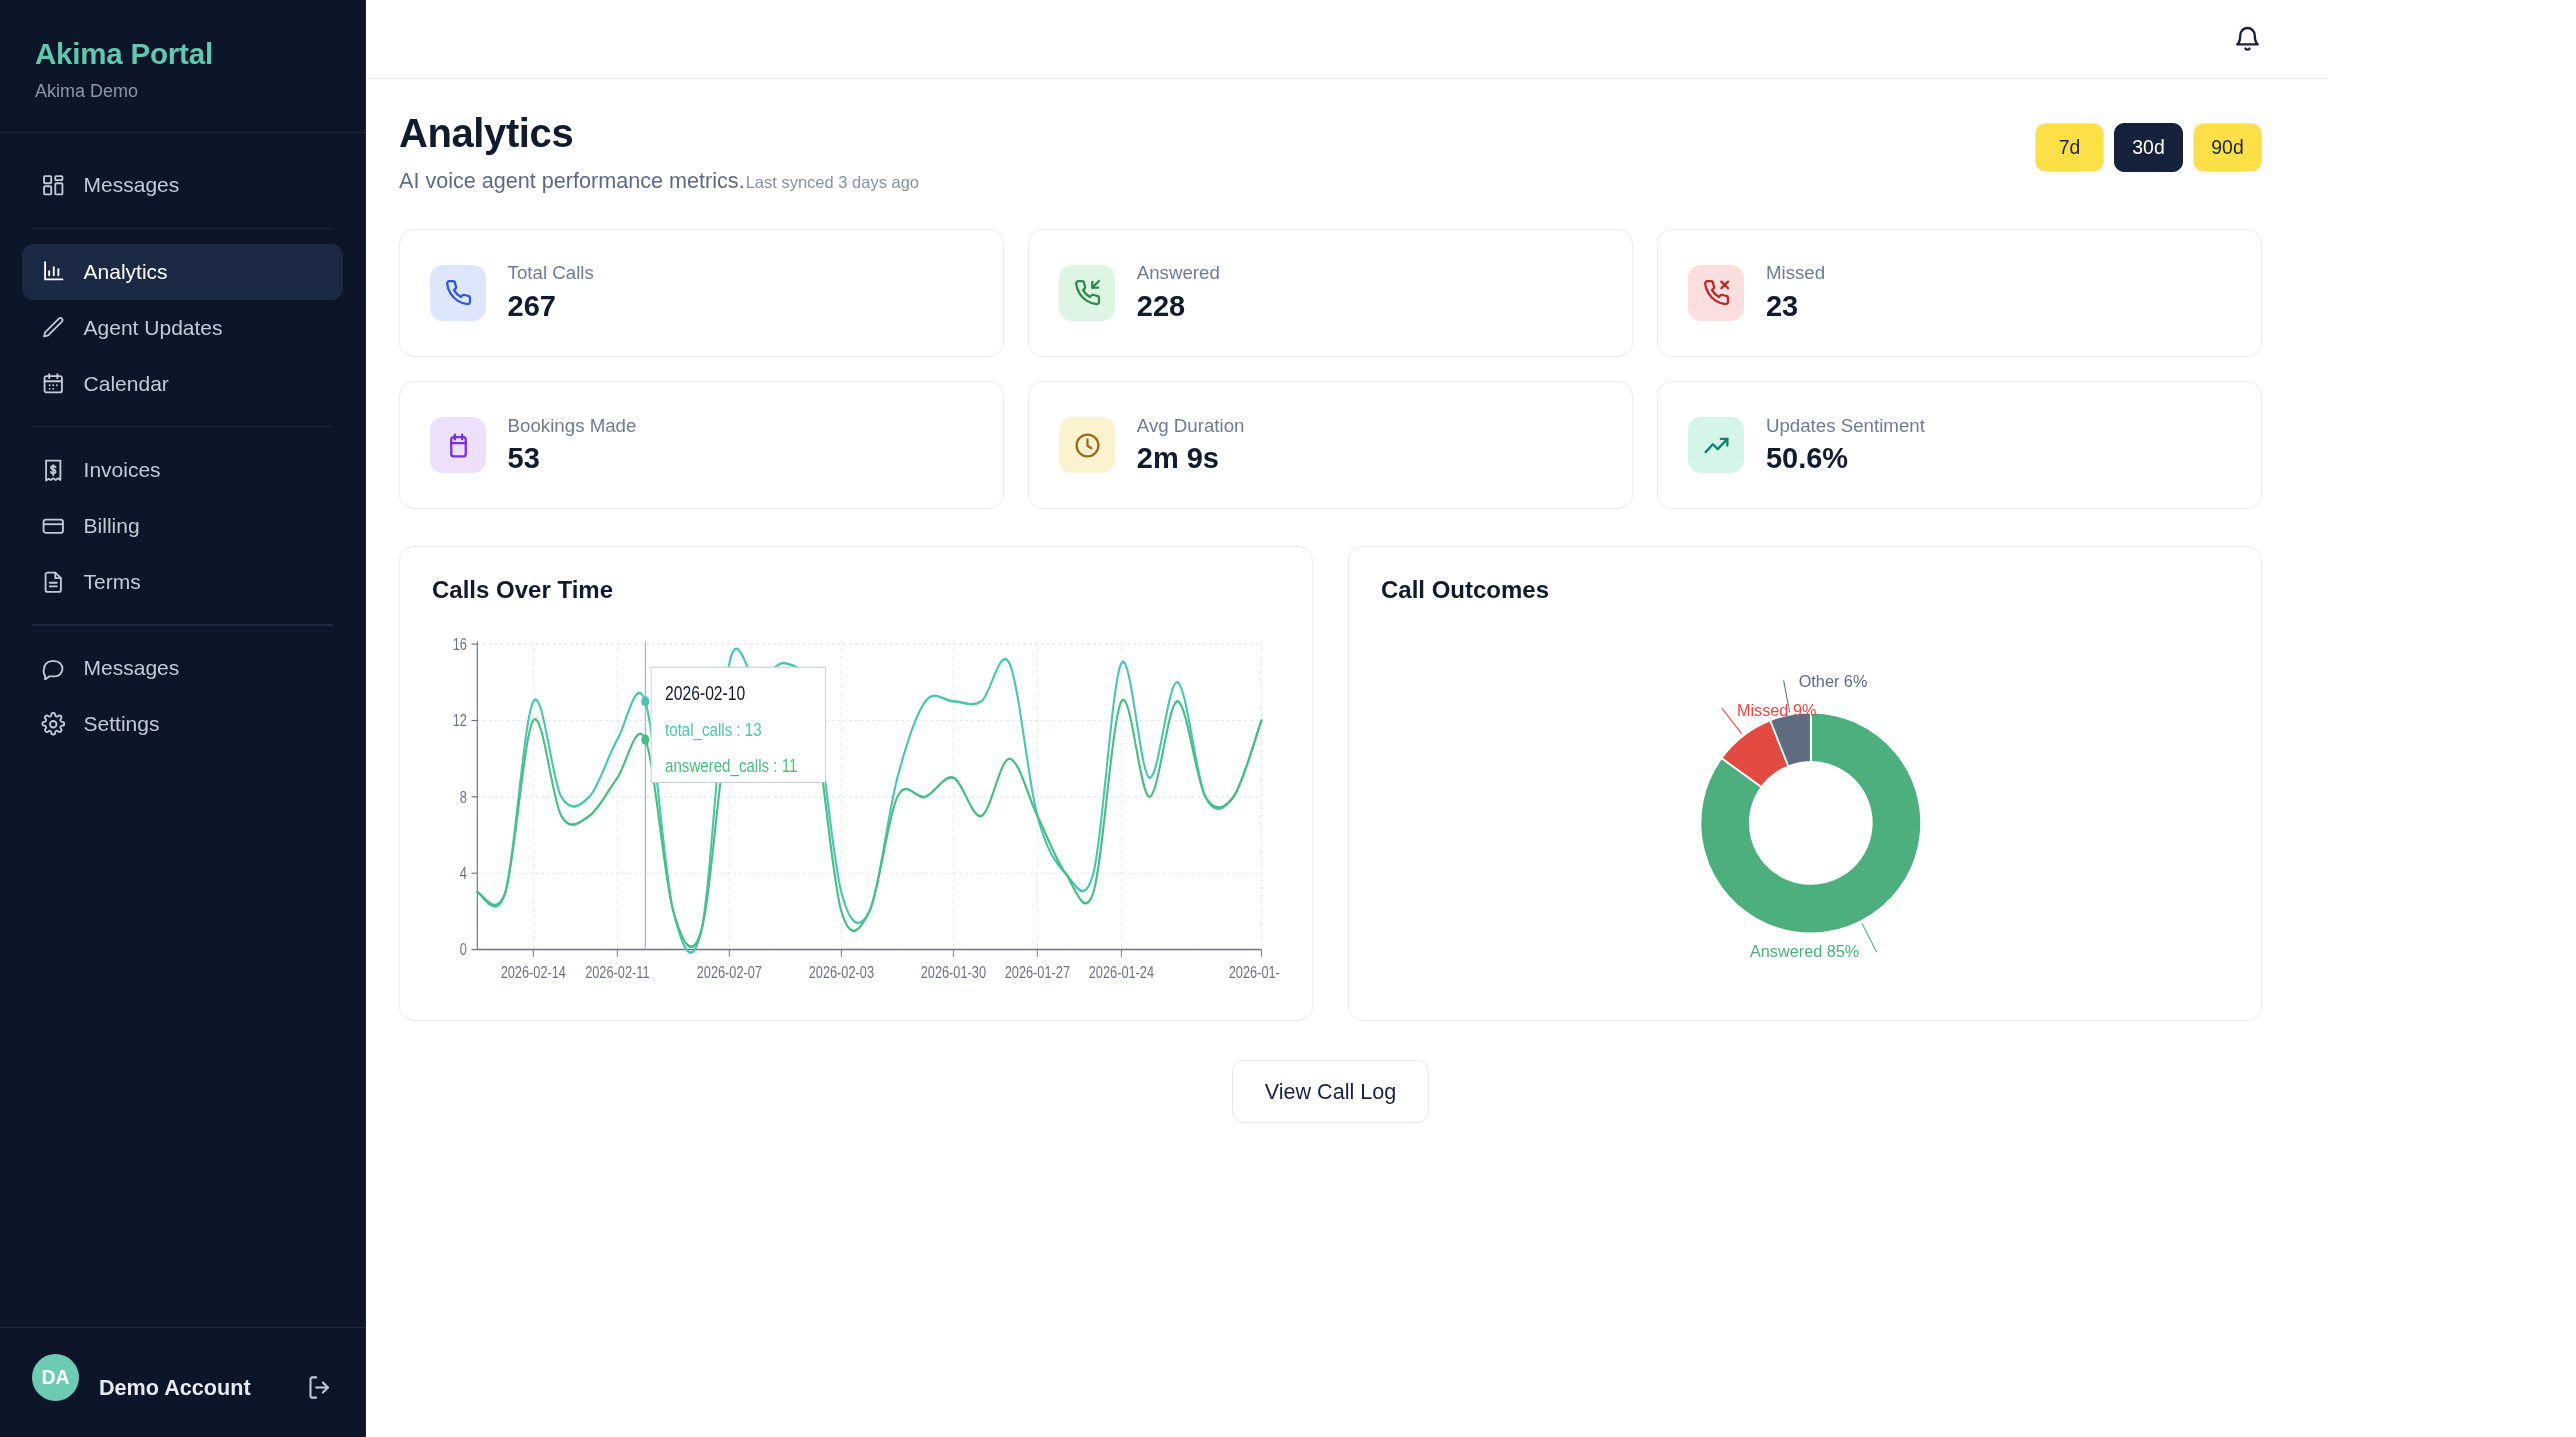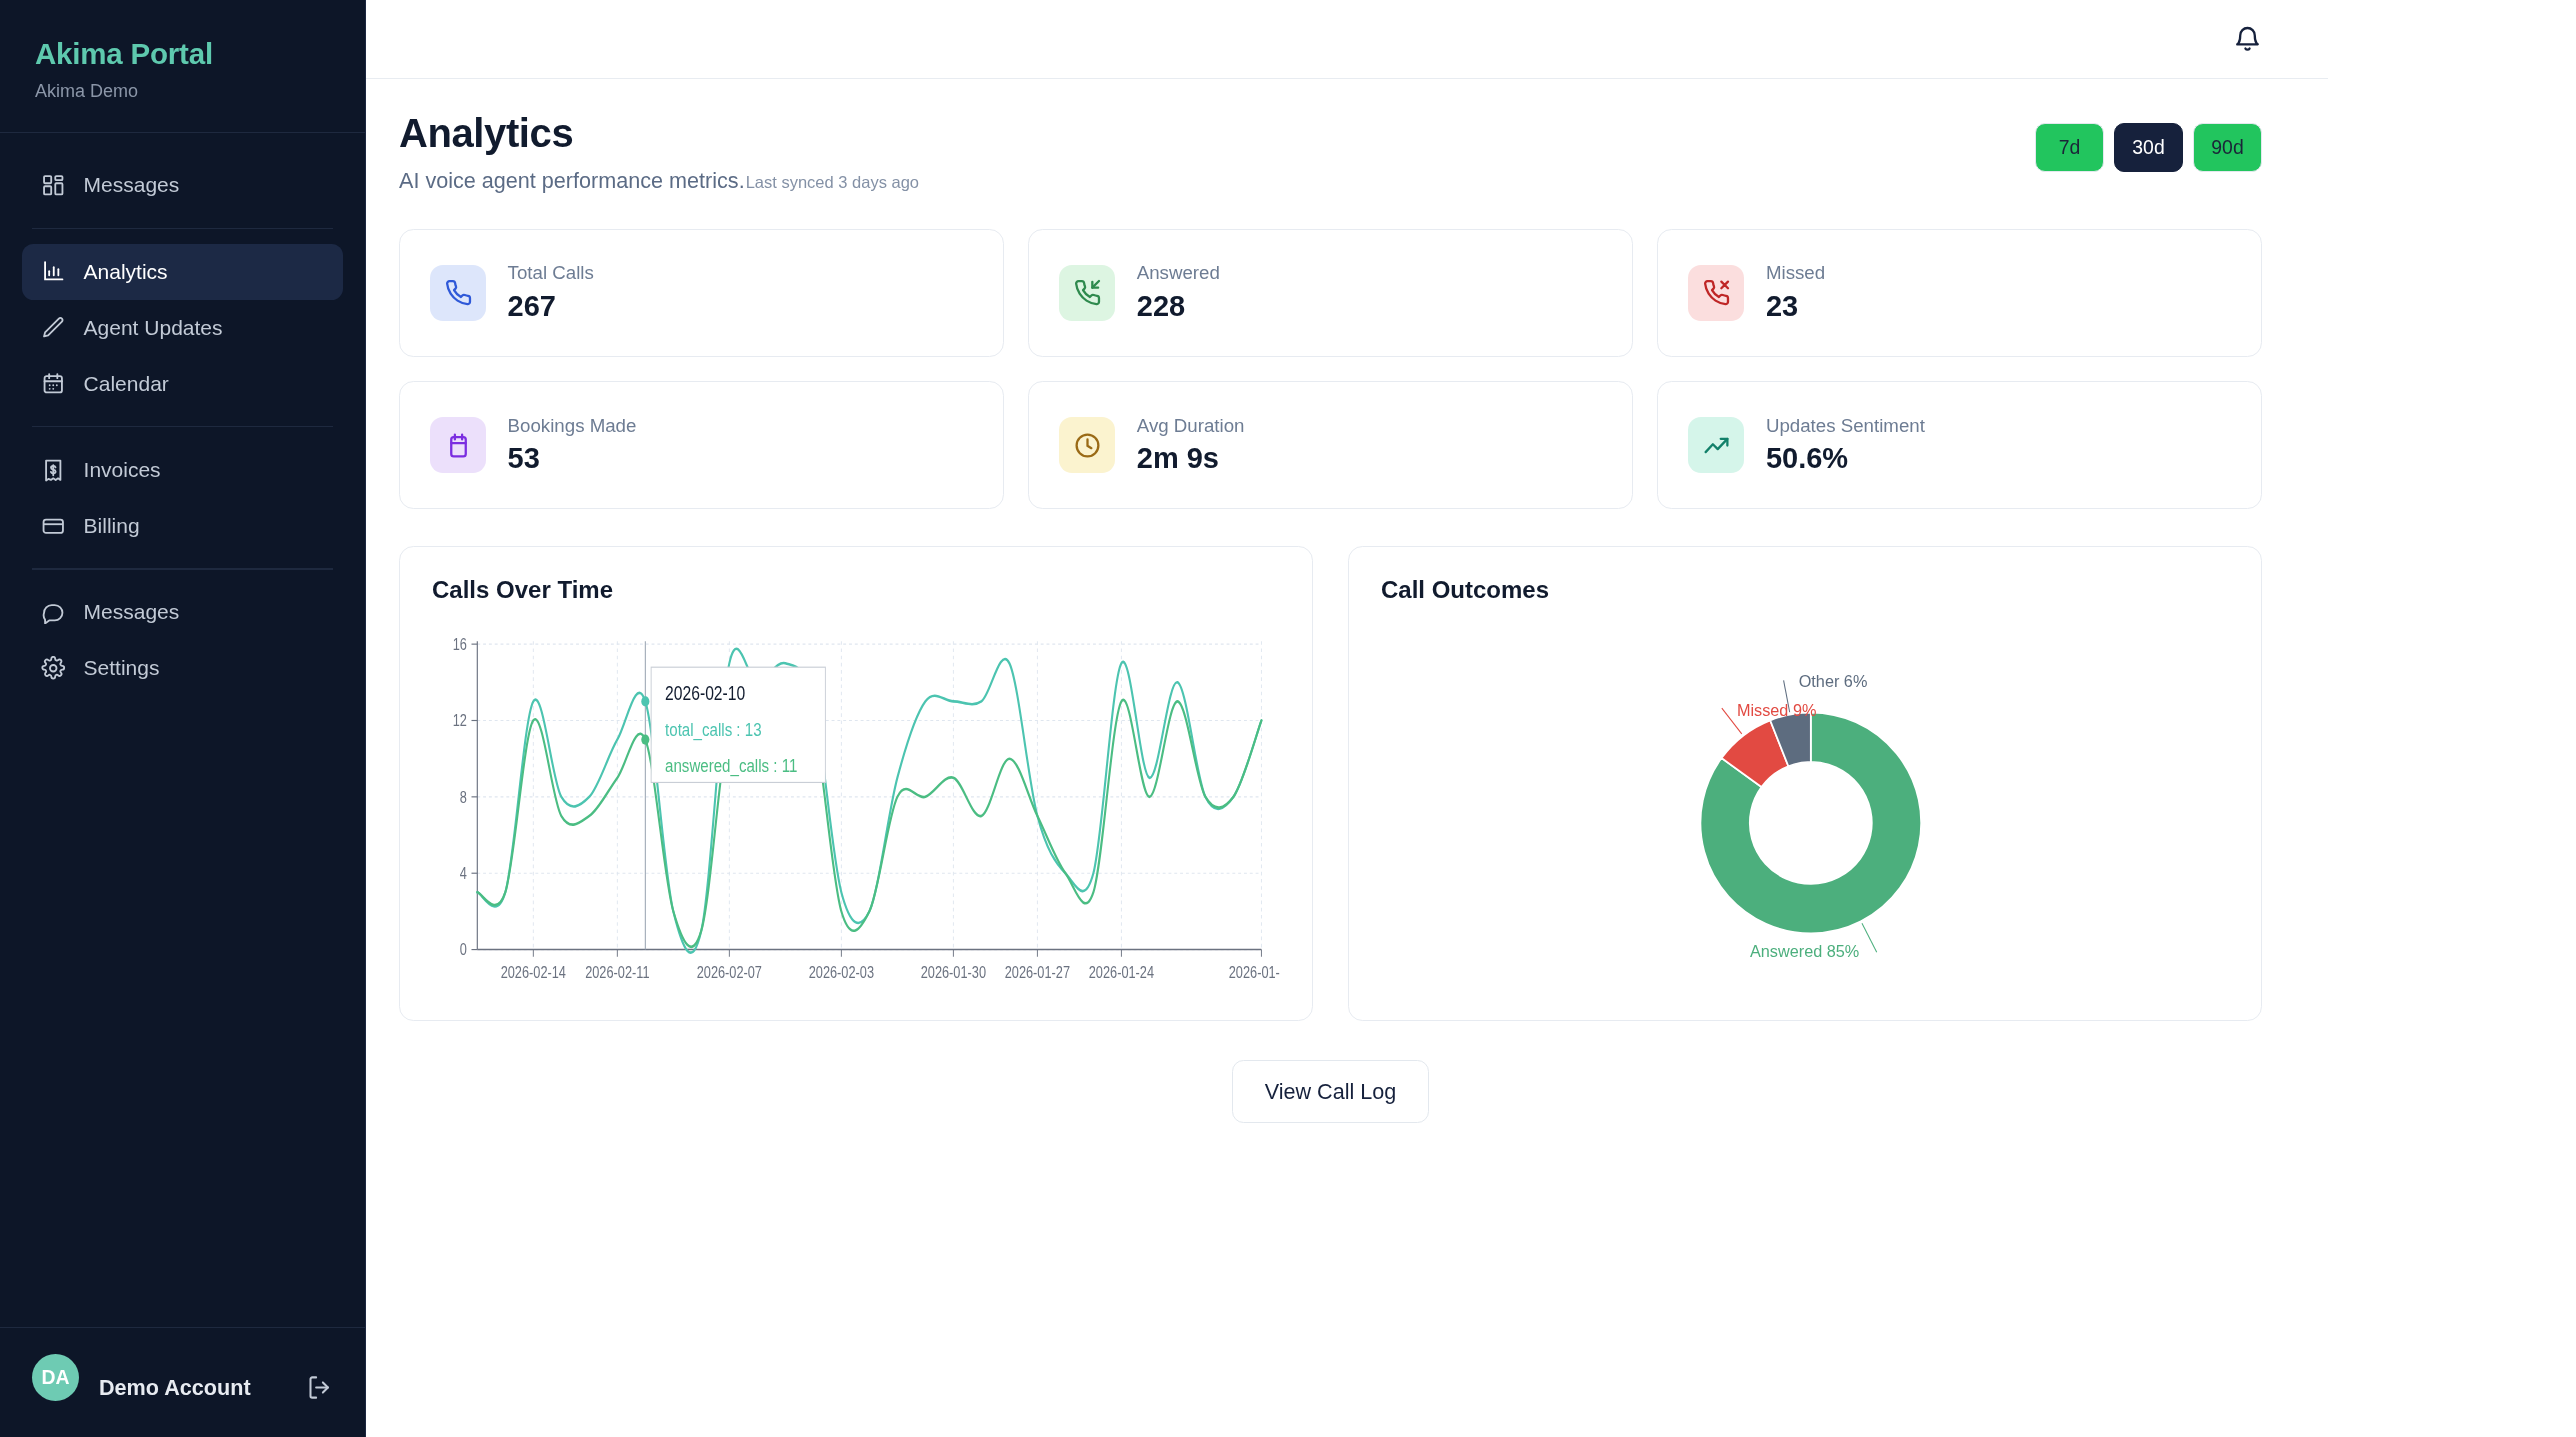--- a/index.html
+++ b/index.html
@@ -65,21 +65,21 @@
   .page-head { display: flex; align-items: flex-start; justify-content: space-between; }
   .page-title { font-size: 40px; font-weight: 700; color: #111b2e; letter-spacing: -0.4px; }
   .page-sub-row { display: flex; align-items: baseline; gap: 1px; margin-top: 11.5px; text-align: center; }
   .page-sub { font-size: 21.6px; color: #5b6b85; }
   .page-synced { font-size: 16.5px; color: #8491a6; }
 
   .range-group { display: flex; gap: 10px; margin-top: 11.5px; }
   .range-btn {
     min-width: 69px; height: 49px; padding: 0 16px;
     border: 1.4px solid #e3e8ee; border-radius: 10px;
-    background: #22c55e; color: #1b2538;
+    background: #fde047; color: #1b2538;
     font-size: 19.4px; font-family: inherit; cursor: pointer;
     display: flex; align-items: center; justify-content: center;
   }
   .range-btn.active { background: #16213c; border-color: #16213c; color: #ffffff; }
 
   .kpi-grid {
     display: grid; grid-template-columns: repeat(3, 1fr);
     gap: 24.5px; margin-top: 35px;
   }
   .kpi-card {
@@ -196,20 +196,30 @@
           <span>Invoices</span>
         </div>
         <div class="nav-item">
           <span class="nav-icon">
             <svg viewBox="0 0 24 24" fill="none" stroke="#c2cad6" stroke-width="1.8">
                 <rect x="2.5" y="5.5" width="19" height="13" rx="2.4"></rect>
                 <path d="M2.5 10h19"></path>
               </svg>
           </span>
           <span>Billing</span>
+        </div>
+        <div class="nav-item">
+          <span class="nav-icon">
+            <svg viewBox="0 0 24 24" fill="none" stroke="#c2cad6" stroke-width="1.8" stroke-linecap="round" stroke-linejoin="round">
+                <path d="M14 2.5H6.5a2 2 0 0 0-2 2v15a2 2 0 0 0 2 2h11a2 2 0 0 0 2-2V8Z"></path>
+                <path d="M14 2.5V8h5.5"></path>
+                <path d="M8.5 12.5h7M8.5 16h7"></path>
+              </svg>
+          </span>
+          <span>Terms</span>
         </div>
       </div>
 
       <div class="nav-sep"></div>
 
       <div class="nav-group">
         <div class="nav-item">
           <span class="nav-icon">
             <svg viewBox="0 0 24 24" fill="none" stroke="#c2cad6" stroke-width="1.8" stroke-linejoin="round">
                 <path d="M21 12.5a7.5 7.5 0 0 1-7.5 7.5H8l-4 3v-3.7A7.5 7.5 0 0 1 3 12.5 7.5 7.5 0 0 1 10.5 5h3A7.5 7.5 0 0 1 21 12.5Z"></path>

